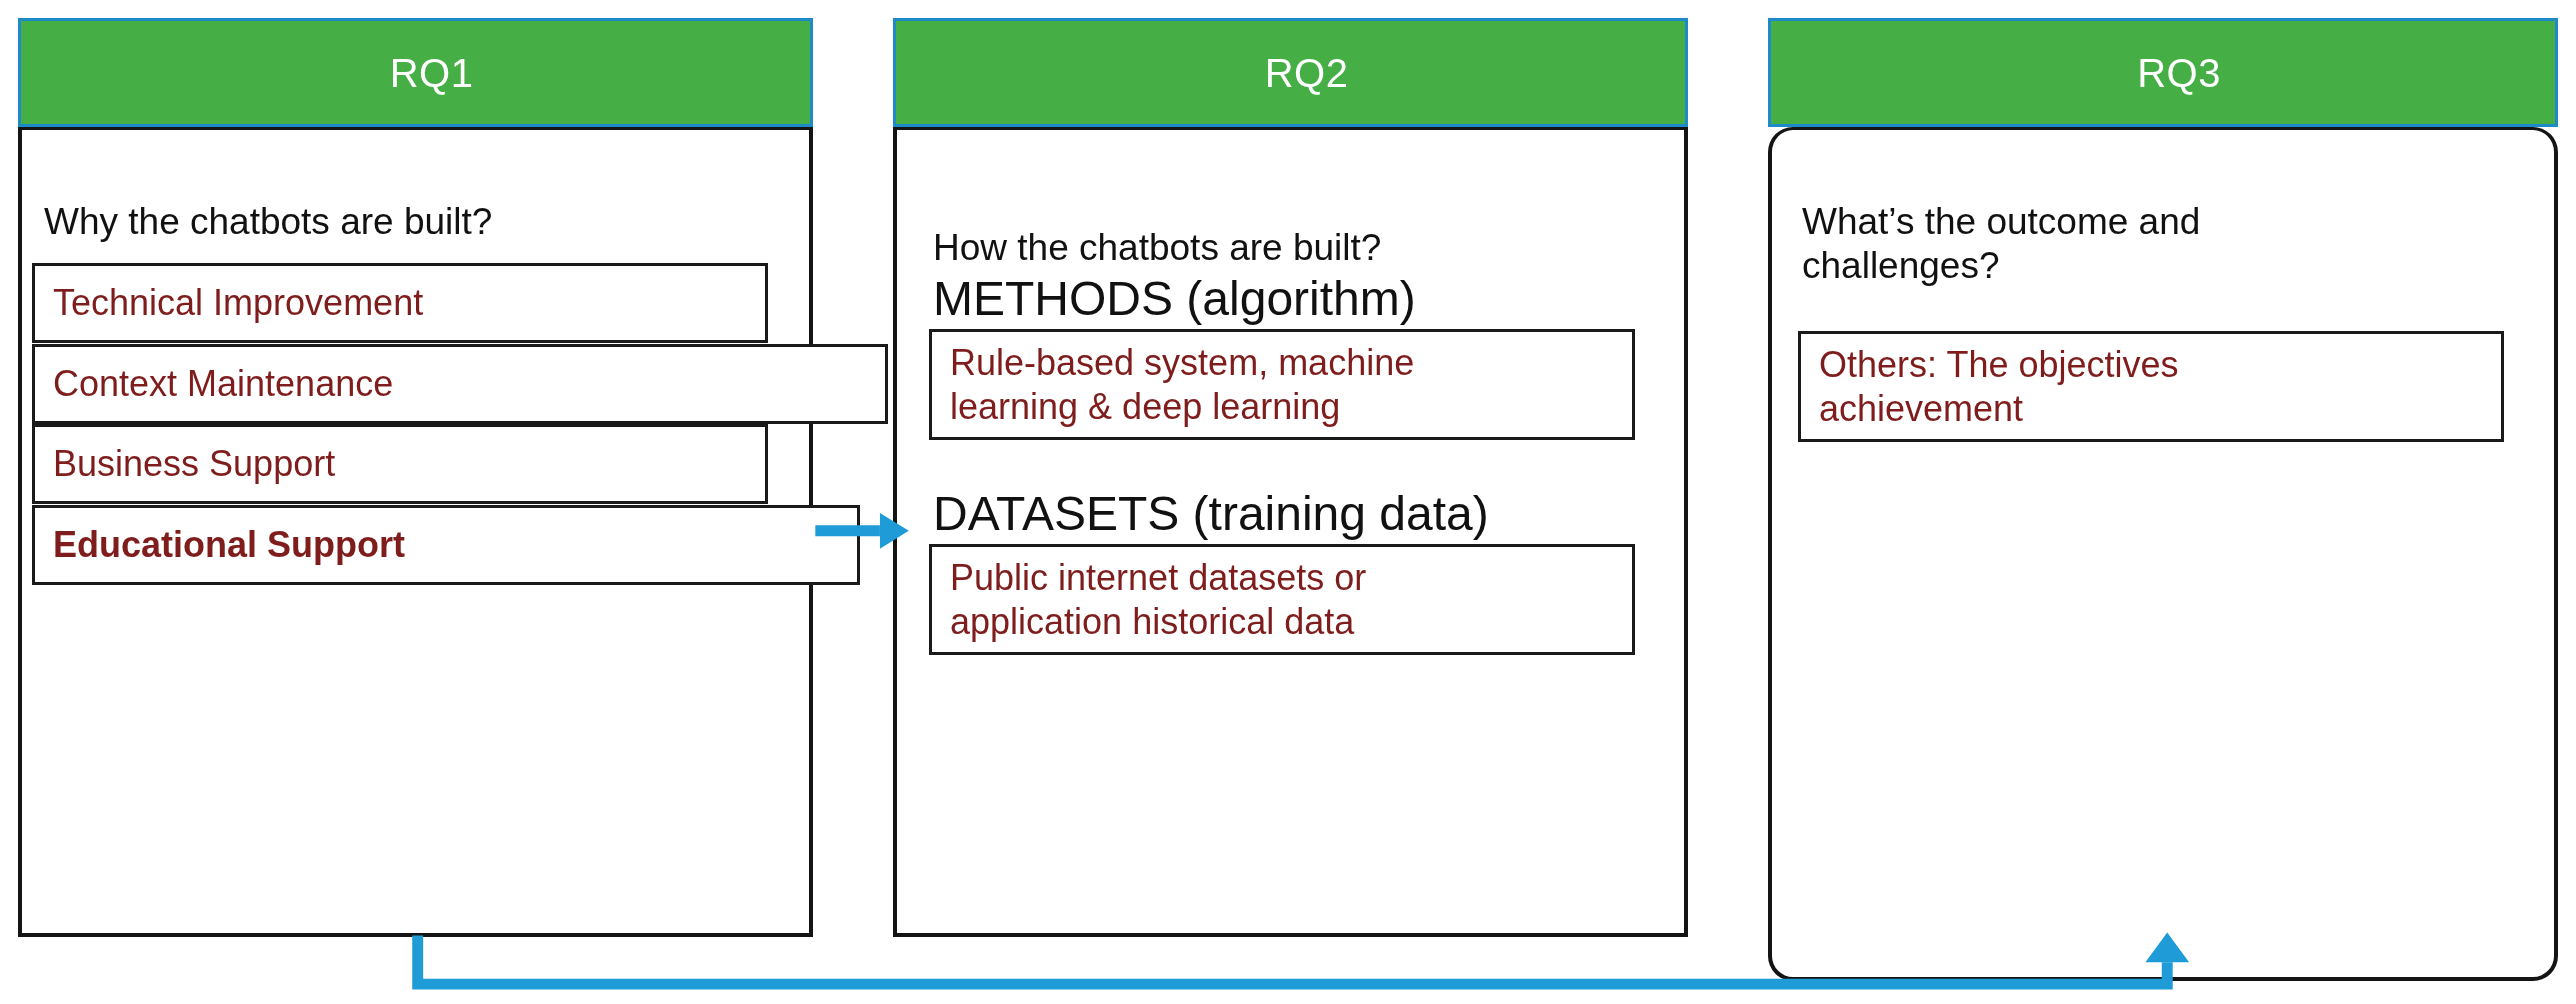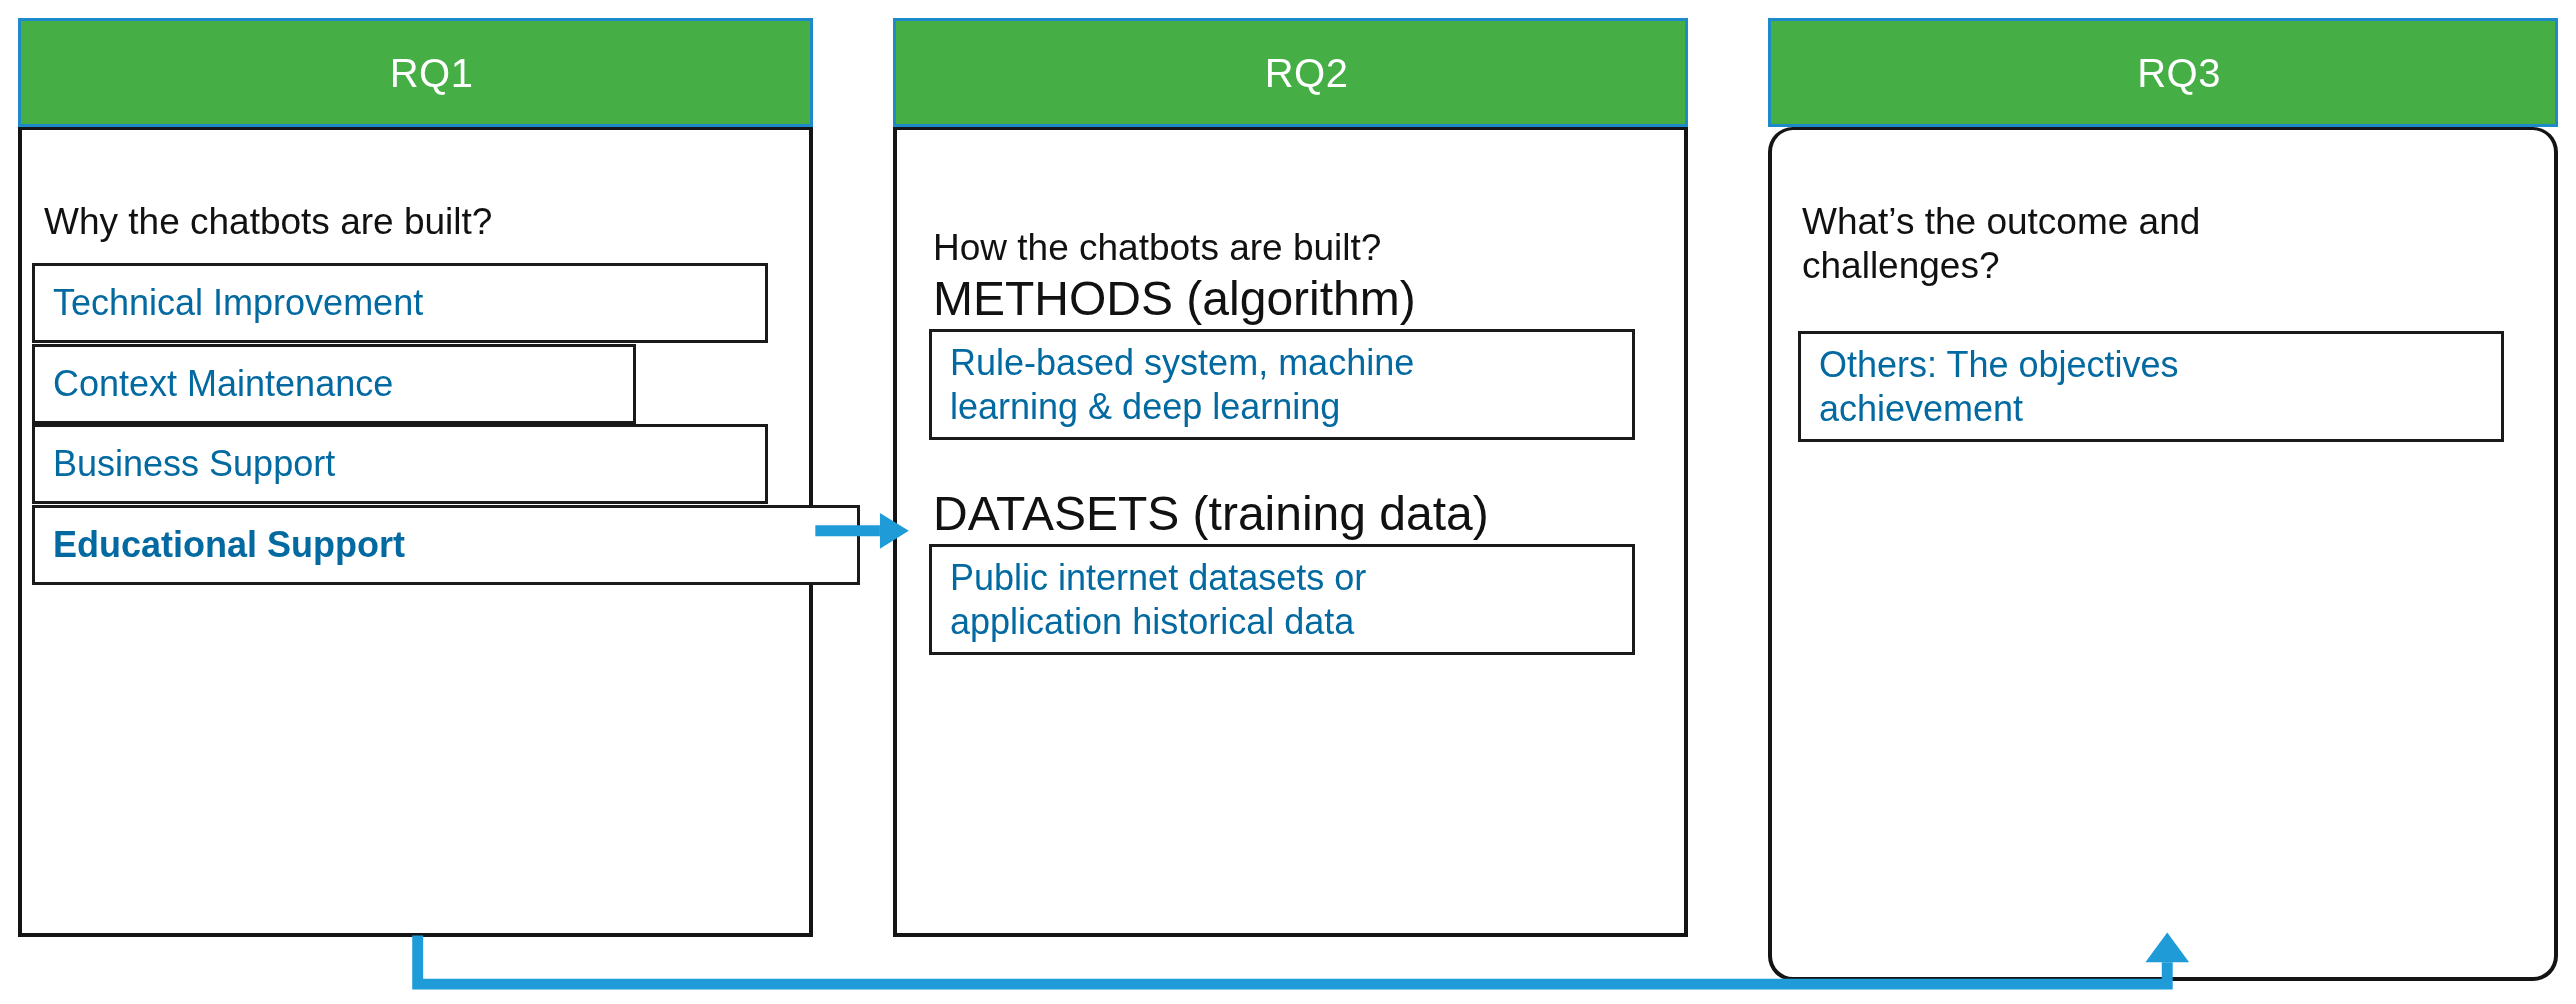--- a/index.html
+++ b/index.html
@@ -79,21 +79,21 @@
     position: absolute;
     box-sizing: border-box;
     background: #ffffff;
     border: 3px solid #1a1a1a;
     display: flex;
     align-items: center;
   }
   .item-box-text {
     font-size: 36px;
     line-height: 1.2;
-    color: #0369a1;
+    color: #7f1d1d;
     padding-left: 18px;
     padding-right: 10px;
     white-space: pre-line;
   }
 
   
   .arrow-svg {
     position: absolute;
     left: 0;
     top: 0;
@@ -115,21 +115,21 @@
     </div>
 
     <div class="col-body" style="height:810px;">
 
       <div class="col-question" style="left:22px; top:70px; width:716px;">Why the chatbots are built?</div>
 
       <div class="item-box" style="left:10px; top:133px; width:736px; height:80px;">
         <span class="item-box-text">Technical Improvement</span>
       </div>
 
-      <div class="item-box" style="left:10px; top:214px; width:604px; height:80px;text-align:right;">
+      <div class="item-box" style="left:10px; top:214px; width:856px; height:80px;text-align:right;">
         <span class="item-box-text">Context Maintenance</span>
       </div>
 
       <div class="item-box" style="left:10px; top:294px; width:736px; height:80px;">
         <span class="item-box-text">Business Support</span>
       </div>
 
       <div class="item-box" style="left:10px; top:375px; width:828px; height:80px;font-weight:bold;">
         <span class="item-box-text">Educational Support</span>
       </div>

